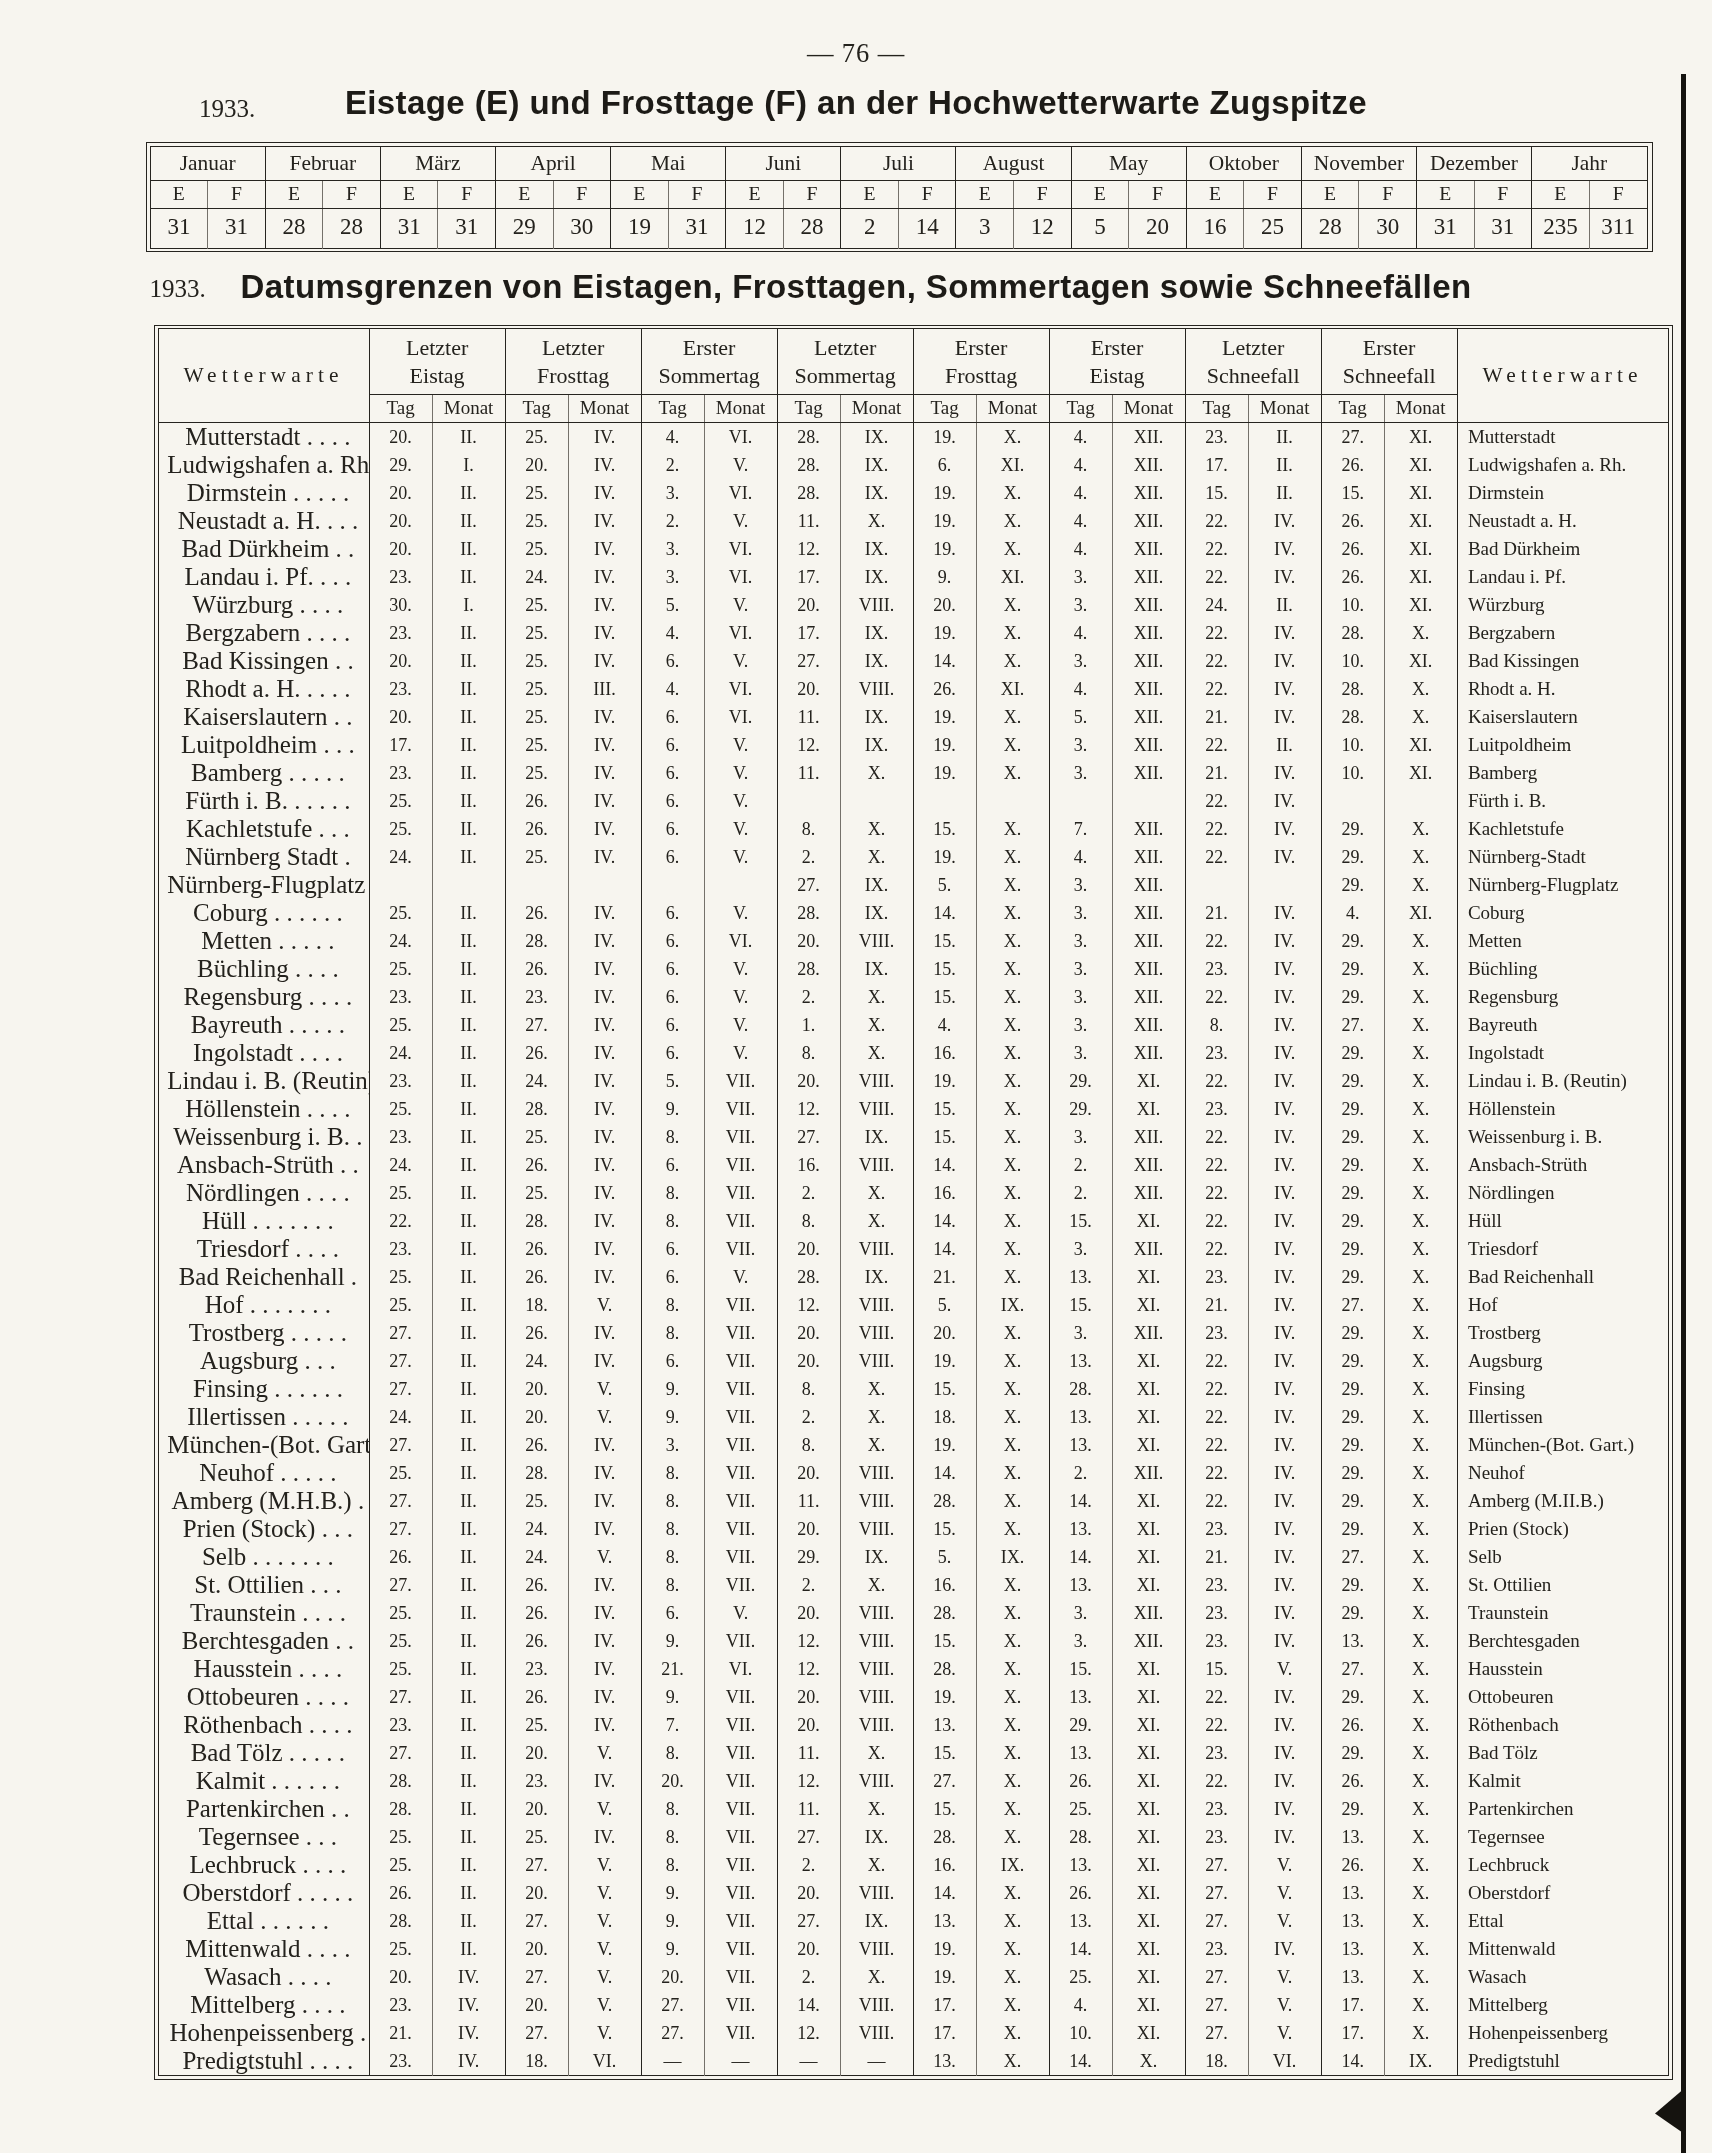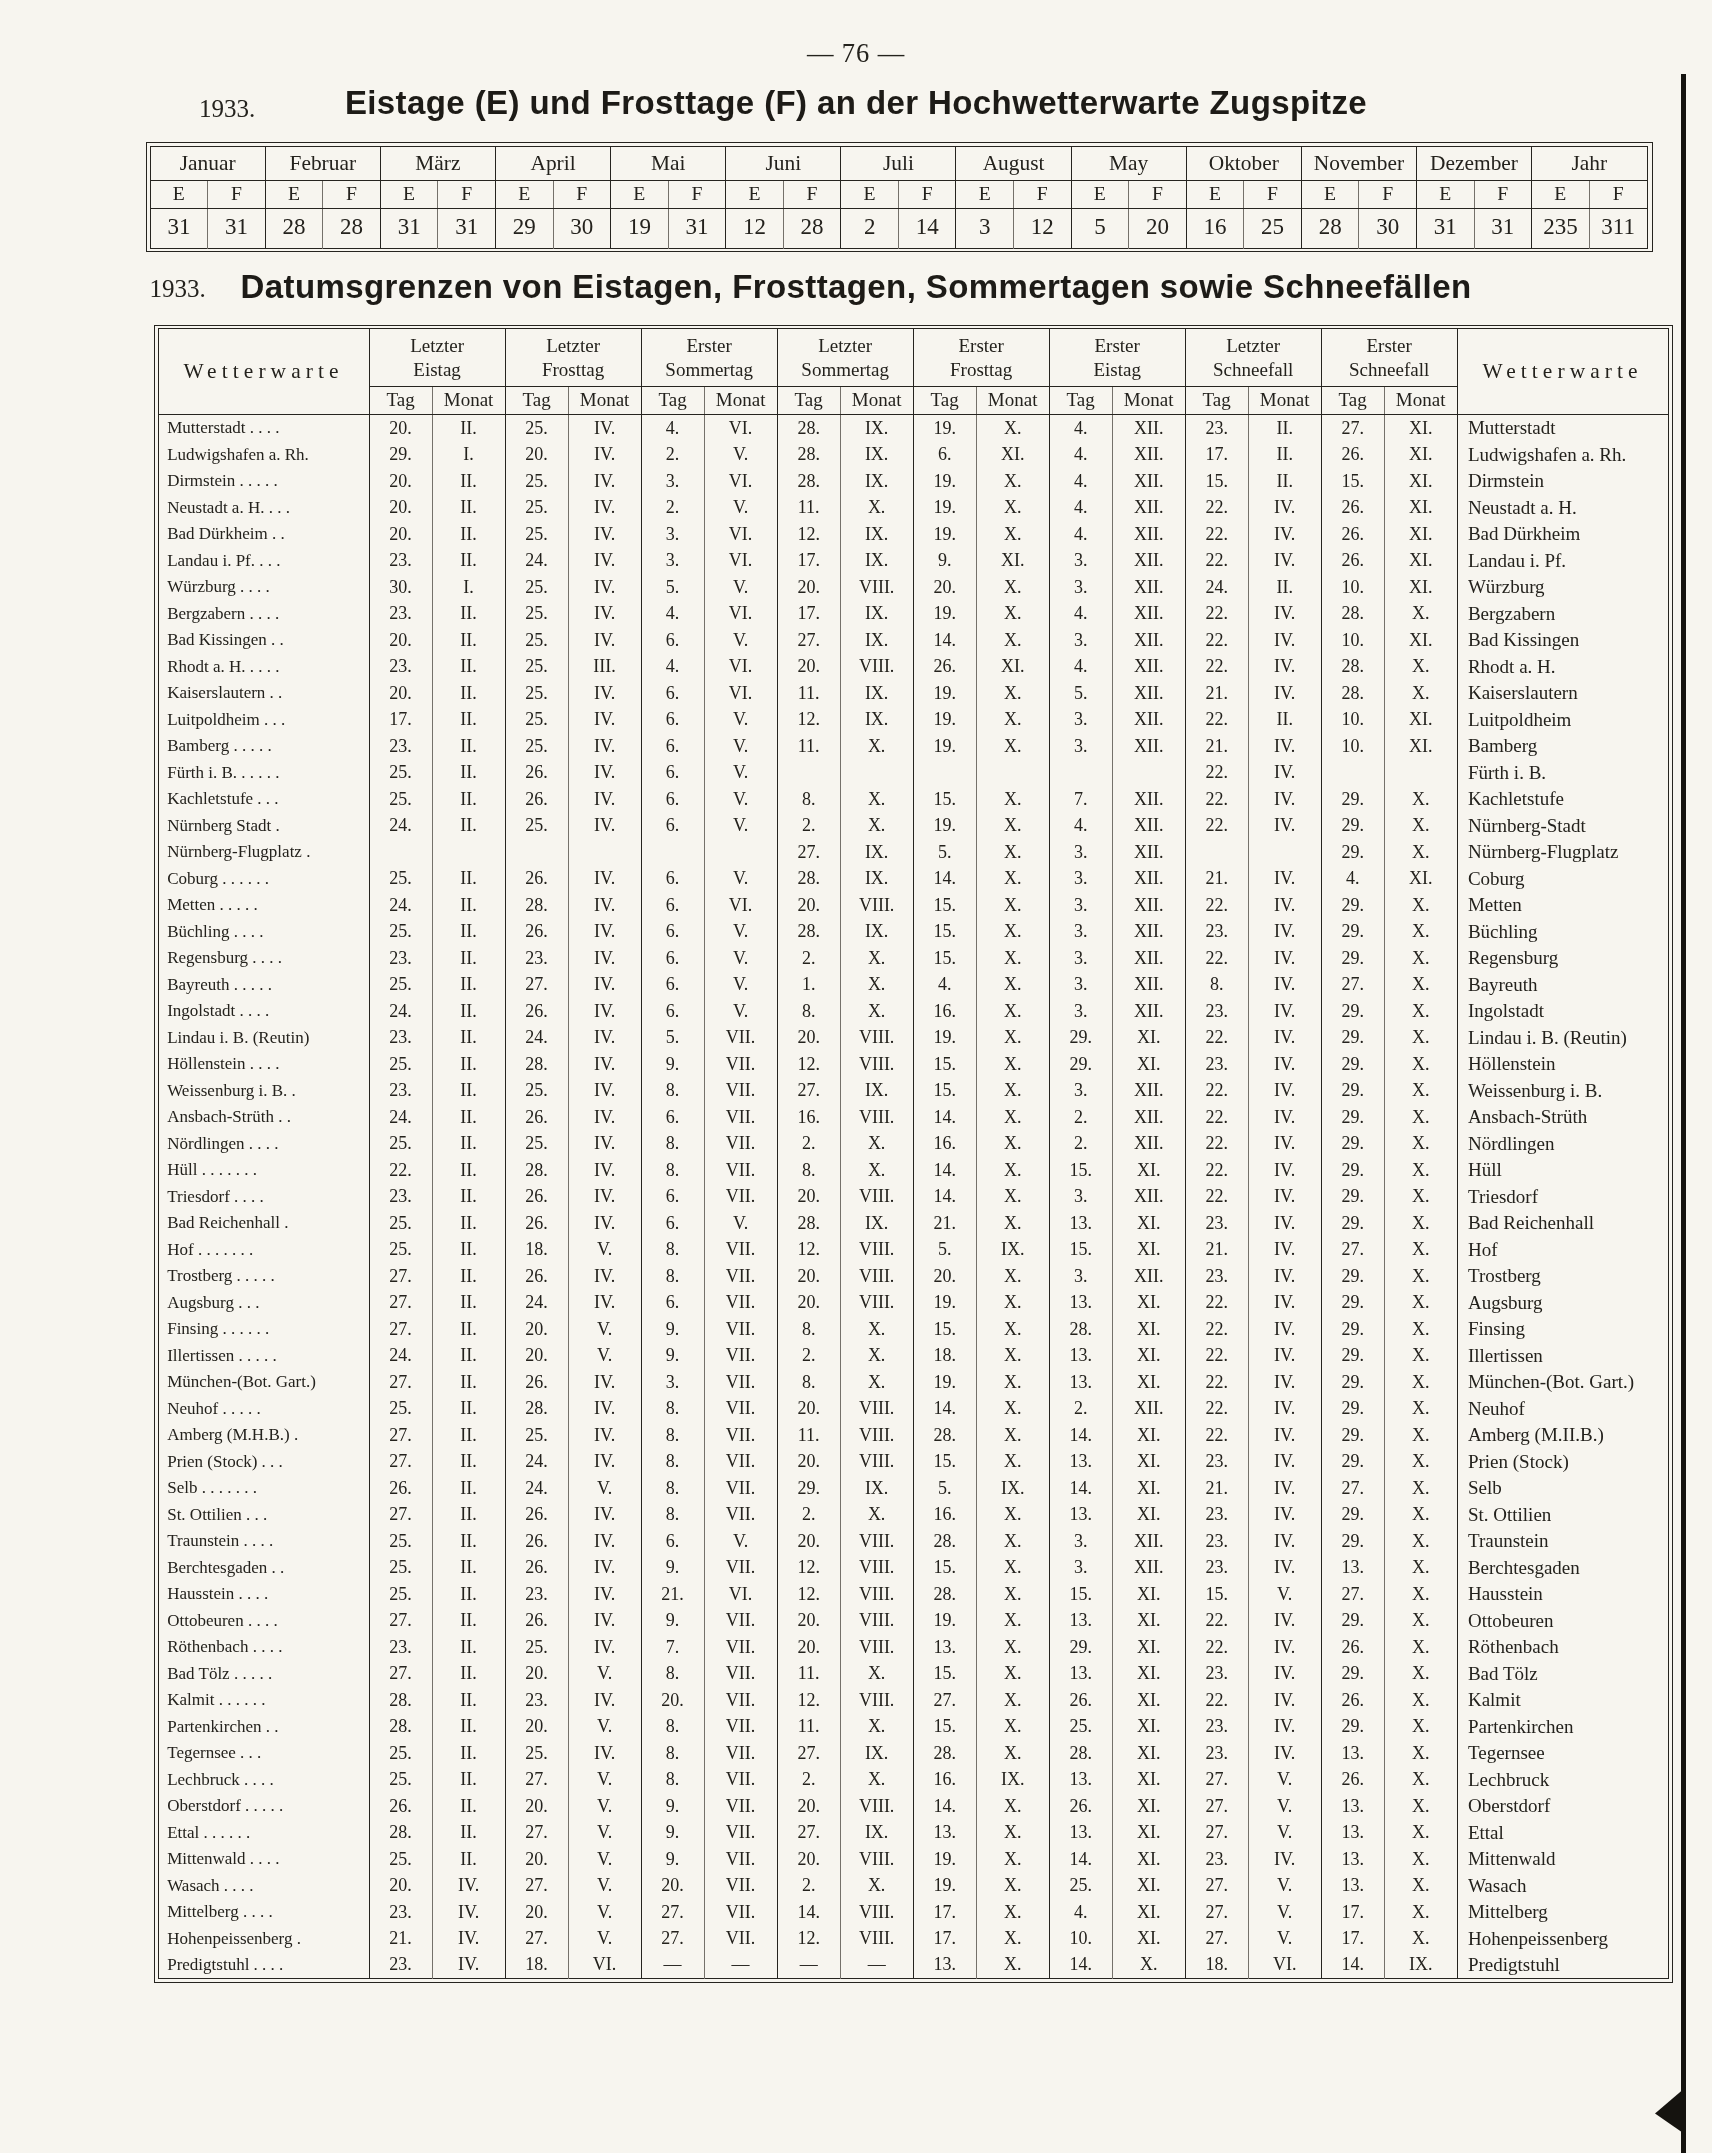--- a/index.html
+++ b/index.html
@@ -32,24 +32,24 @@
   #zugspitze-table th, #zugspitze-table td { text-align:center; font-weight:normal; }
   .t1-month { font-size:21.4px; padding:4.3px 0 3.4px 0; border-bottom:0.9px solid #26241f;margin-left:44px; }
   .t1-ef { font-size:19.7px; padding:1.7px 0 2.6px 0; border-bottom:0.9px solid #26241f; }
   .t1-val { font-size:23px; padding:5.1px 0 7.7px 0; }
   .gb { border-left:1.7px solid #26241f; }
   .thin { border-left:0.9px solid #75716a; }
   #datum-table { width:1510px; border:1.7px solid #26241f; }
   #datum-table th { font-weight:normal; }
   .t2-station { font-size:21.4px; letter-spacing:5.1px; border-bottom:1.7px solid #26241f; text-align:center; }
   .st-right { border-left:1.7px solid #26241f; }
-  .t2-group { font-size:19px; line-height:1.3; padding:4.3px 0 3.4px 0; border-bottom:0.9px solid #26241f; border-left:1.7px solid #26241f; text-align:center;margin-left:19px; }
+  .t2-group { font-size:22px; line-height:1.3; padding:4.3px 0 3.4px 0; border-bottom:0.9px solid #26241f; border-left:1.7px solid #26241f; text-align:center;margin-left:19px; }
   .t2-sub { font-size:19px; padding:1.7px 0 3.4px 0; border-bottom:1.7px solid #26241f; text-align:center; }
   #datum-table tbody tr { height:26.5px; }
-  .t2-left { text-align:left; padding-left:8.6px; font-size:17px; white-space:nowrap; overflow:hidden; }
+  .t2-left { text-align:center; padding-left:8.6px; font-size:25px; white-space:nowrap; overflow:hidden; }
   .t2-right { text-align:left; padding-left:10.3px; font-size:19px; border-left:1.7px solid #26241f; white-space:nowrap; overflow:hidden; }
   .t2-cell { text-align:center; font-size:18px; }
   .scan-line { position:absolute; top:74px; bottom:0; right:26px; width:5.1px; background:#15130f; }
   .scan-wedge { position:absolute; right:26px; bottom:19px; width:31px; height:48px; background:#15130f;
                 clip-path:polygon(100% 0, 100% 100%, 0 55%); }
 </style>
 </head>
 <body>
 
 <div class="page-number">— 76 —</div>

